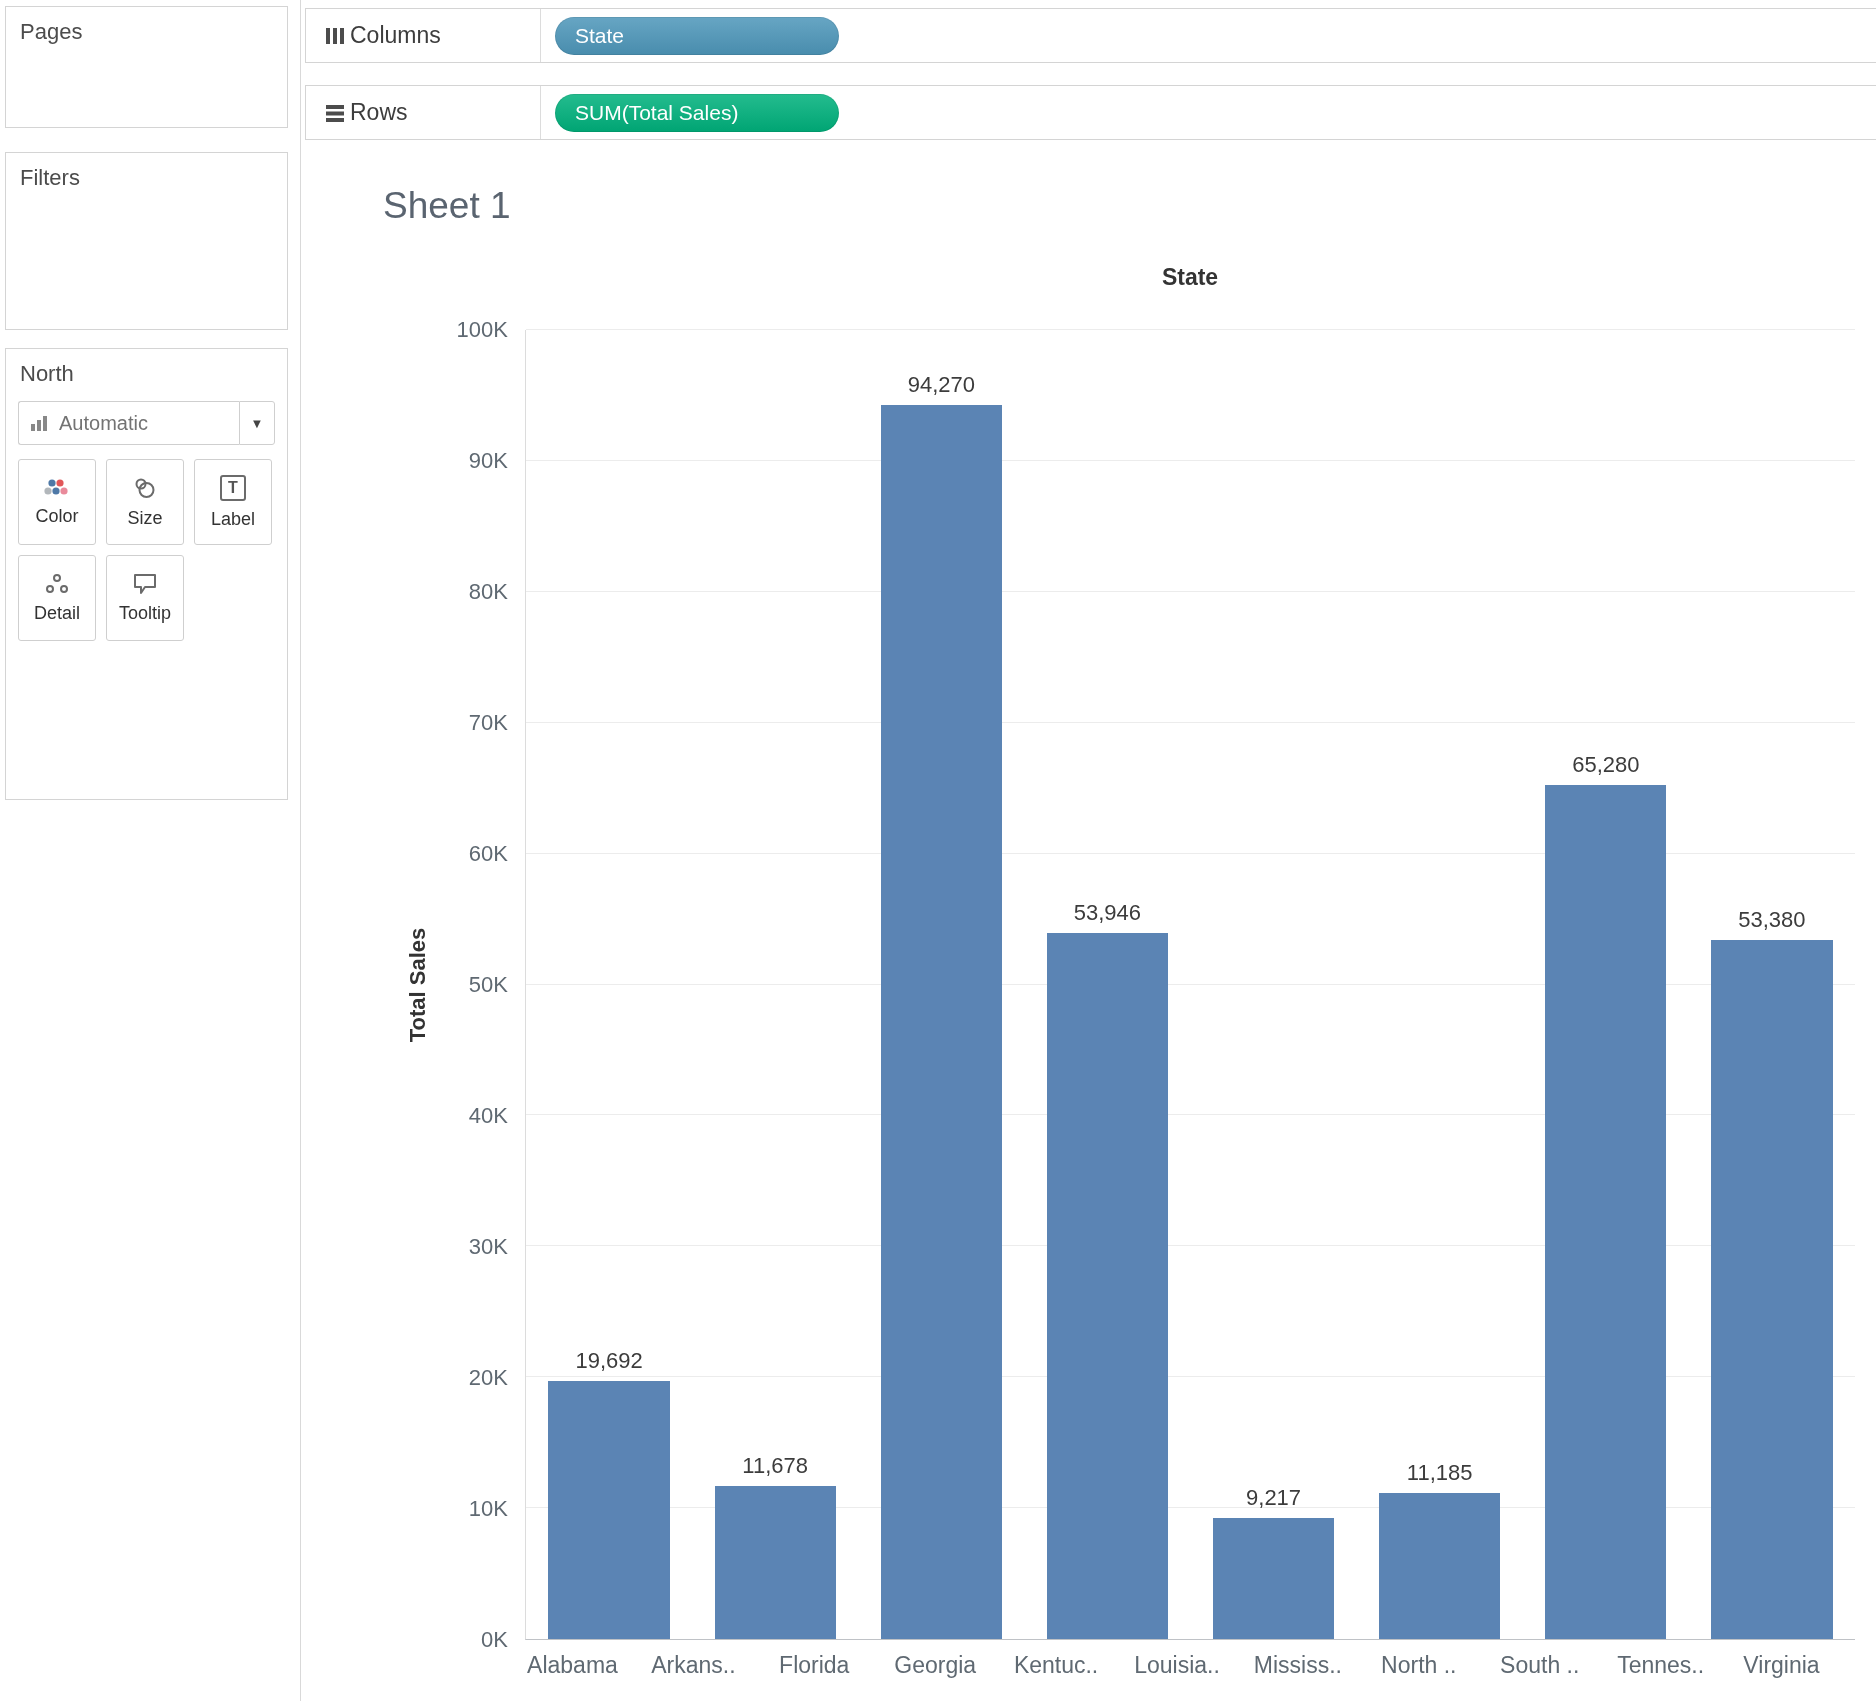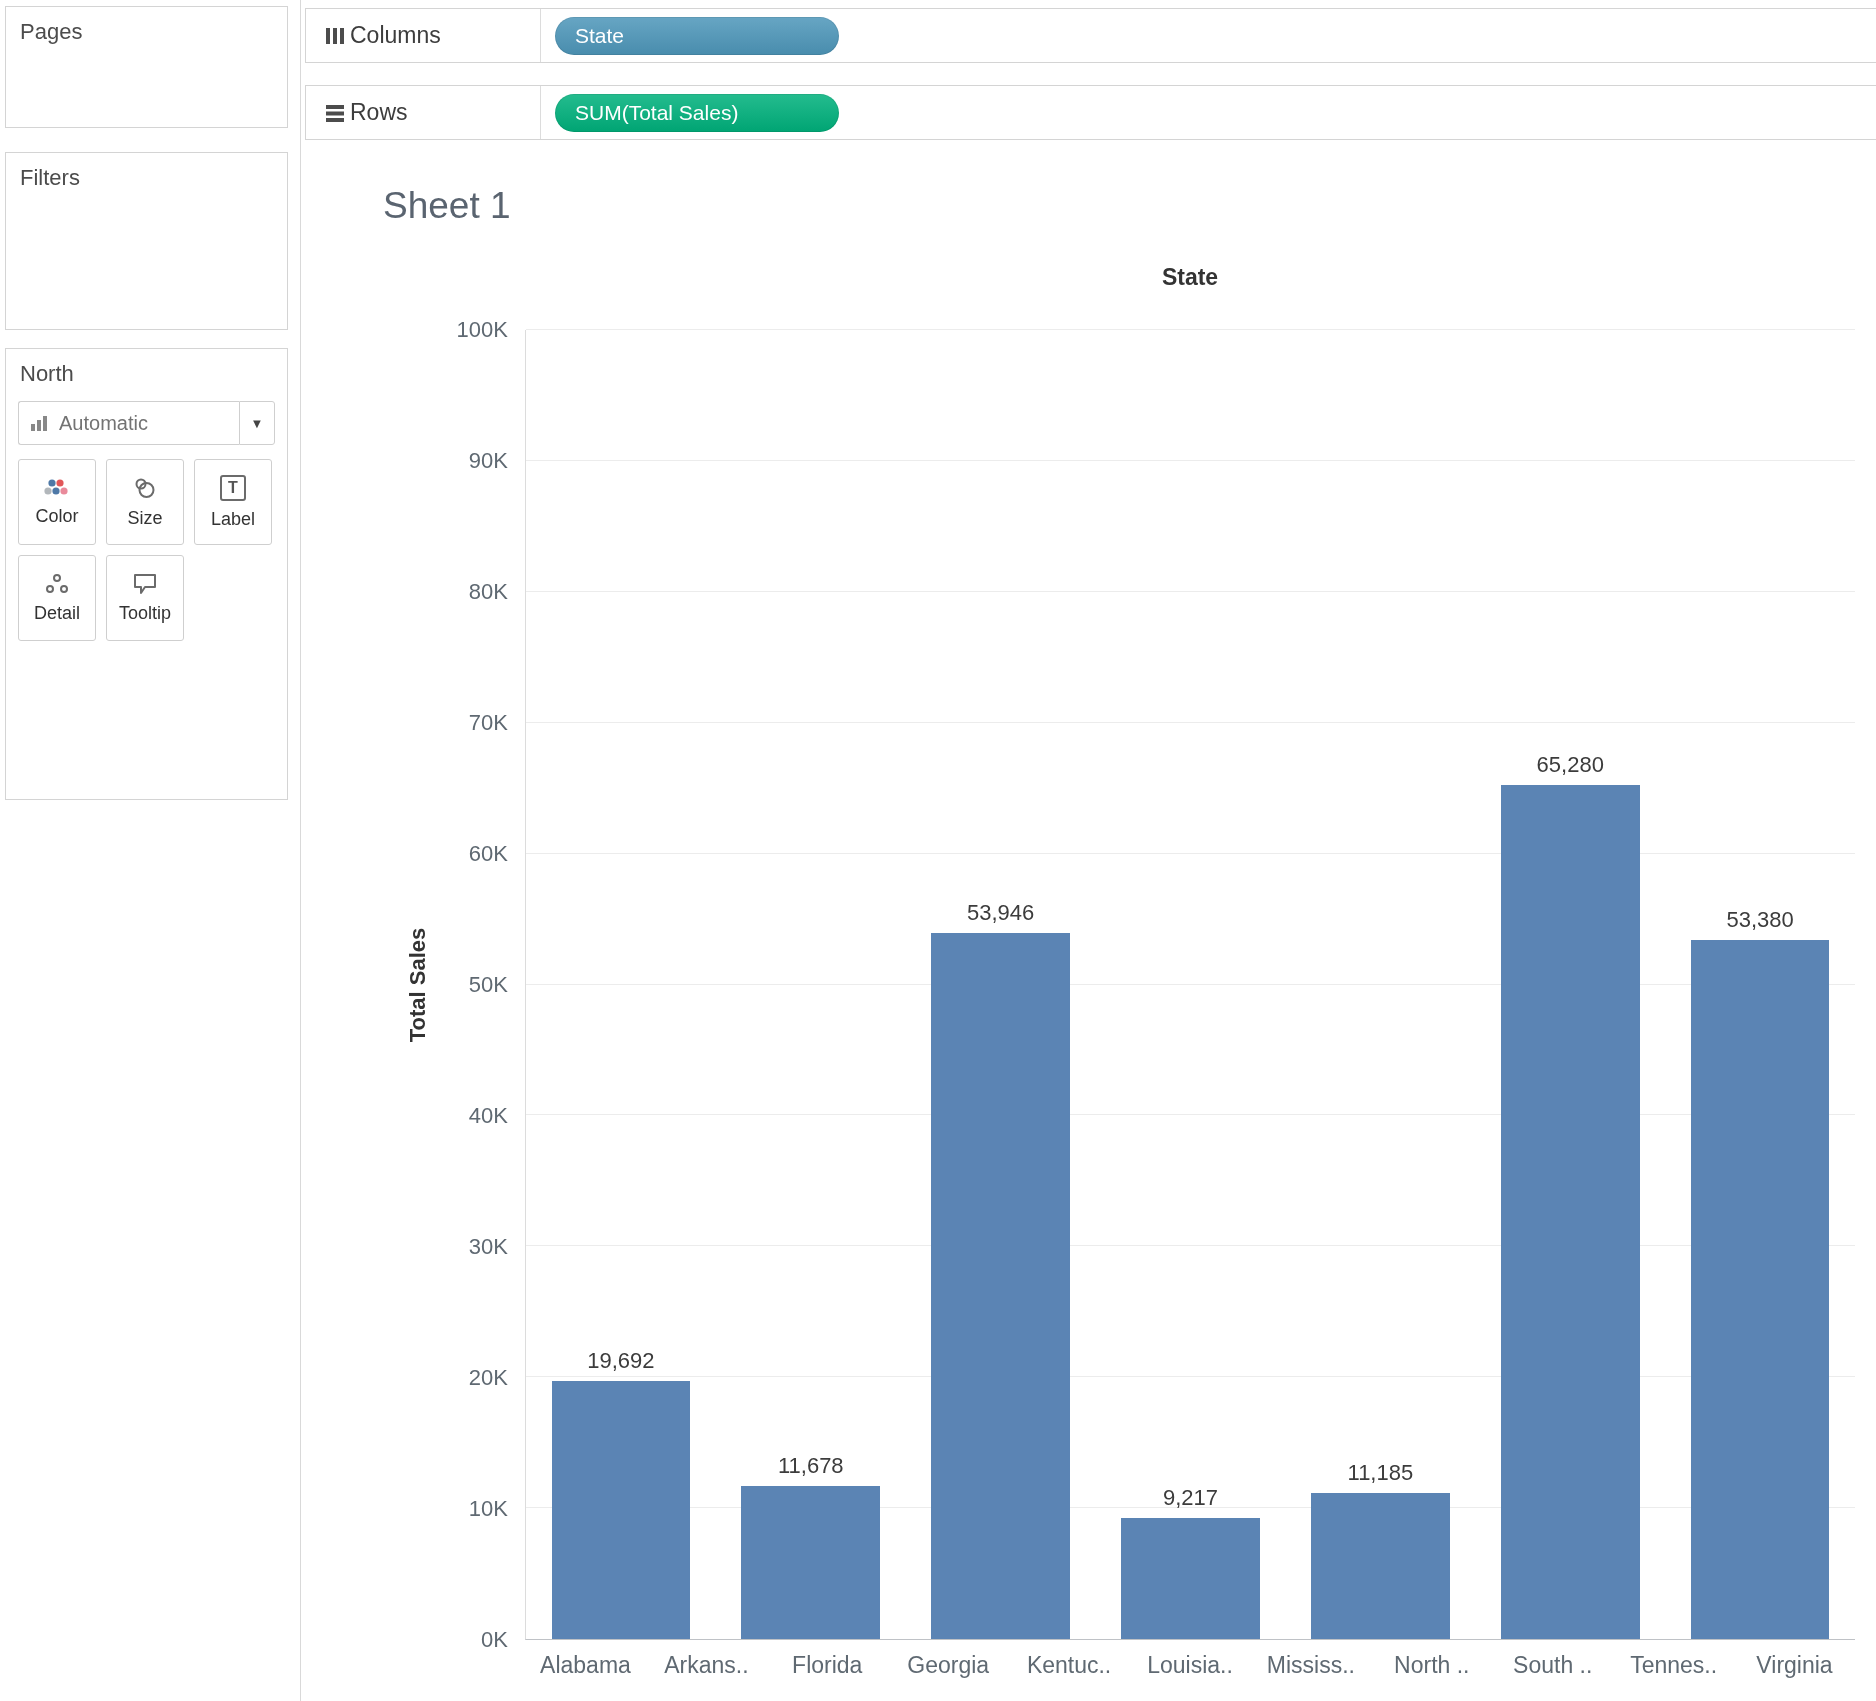--- a/index.html
+++ b/index.html
@@ -109,21 +109,21 @@
   #y-axis { position: absolute; left: 430px; top: 330px; width: 88px; height: 1310px; }
   .ytick {
     position: absolute; right: 10px; transform: translateY(50%);
     font-size: 22px; color: #5f6972;
   }
   #y-label {
     position: absolute; left: 418px; top: 985px;
     transform: translate(-50%,-50%) rotate(-90deg);
     font-size: 22px; font-weight: bold; color: #333; white-space: nowrap;
   }
-  #x-axis { position: absolute; left: 525px; top: 1652px; width: 1330px; display: flex; }
+  #x-axis { position: absolute; left: 512px; top: 1652px; width: 1330px; display: flex; }
   .xtick { flex: 1; text-align: center; font-size: 23px; color: #5f6972; white-space: nowrap; }
 </style>
 </head>
 <body>
 
 <div class="side-divider"></div>
 
 <div class="side-panel" id="pages-panel">
   <div class="panel-title">Pages</div>
 </div>
@@ -242,20 +242,24 @@
     <div id="bars">
       <div class="band">
         <div class="bar-label">19,692</div>
         <div class="bar" style="height: 19.692%; background-color: rgb(91, 132, 180);"></div>
       </div>
       <div class="band">
         <div class="bar-label">11,678</div>
         <div class="bar" style="height: 11.678%; background-color: rgb(91, 132, 180);"></div>
       </div>
       <div class="band">
+        <div class="bar-label">94,270</div>
+        <div class="bar" style="height: 94.27%; background-color: rgb(91, 132, 180);"></div>
+      </div>
+      <div class="band">
         <div class="bar-label">53,946</div>
         <div class="bar" style="height: 53.946%; background-color: rgb(91, 132, 180);"></div>
       </div>
       <div class="band">
         <div class="bar-label">9,217</div>
         <div class="bar" style="height: 9.217%; background-color: rgb(91, 132, 180);"></div>
       </div>
       <div class="band">
         <div class="bar-label">11,185</div>
         <div class="bar" style="height: 11.185%; background-color: rgb(91, 132, 180);"></div>

